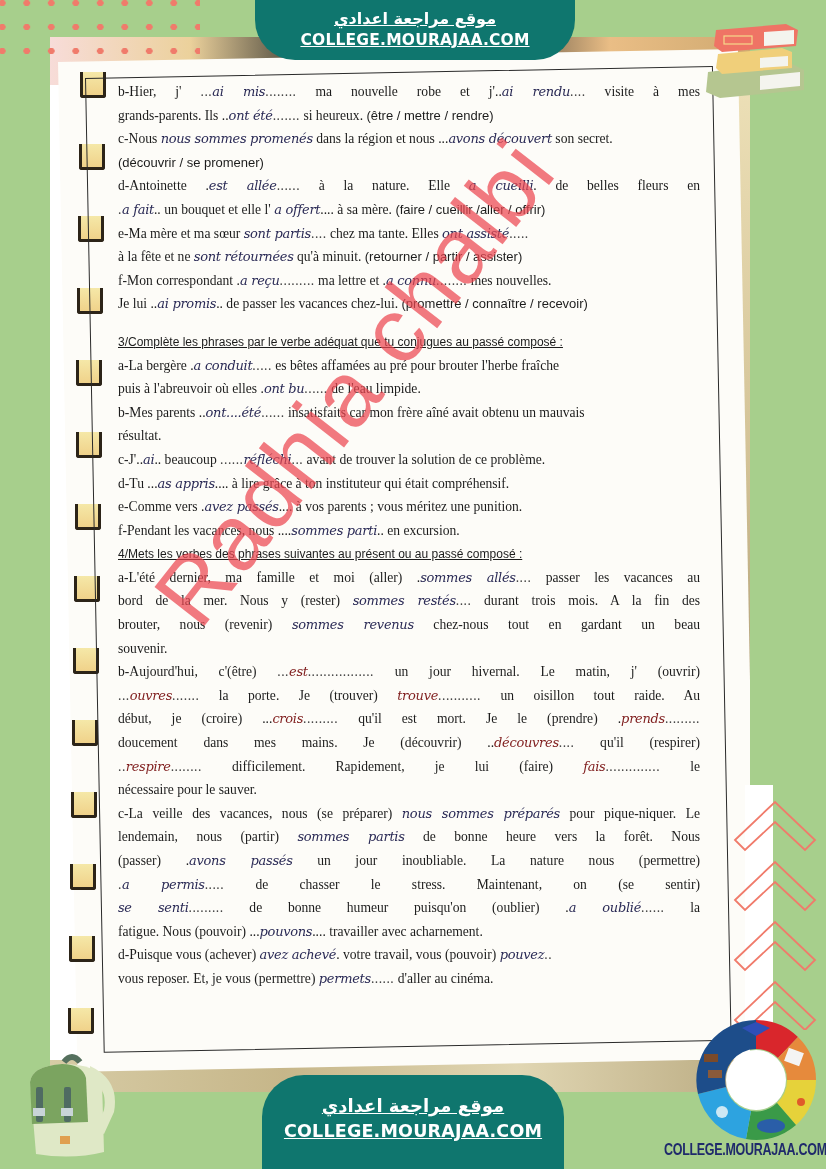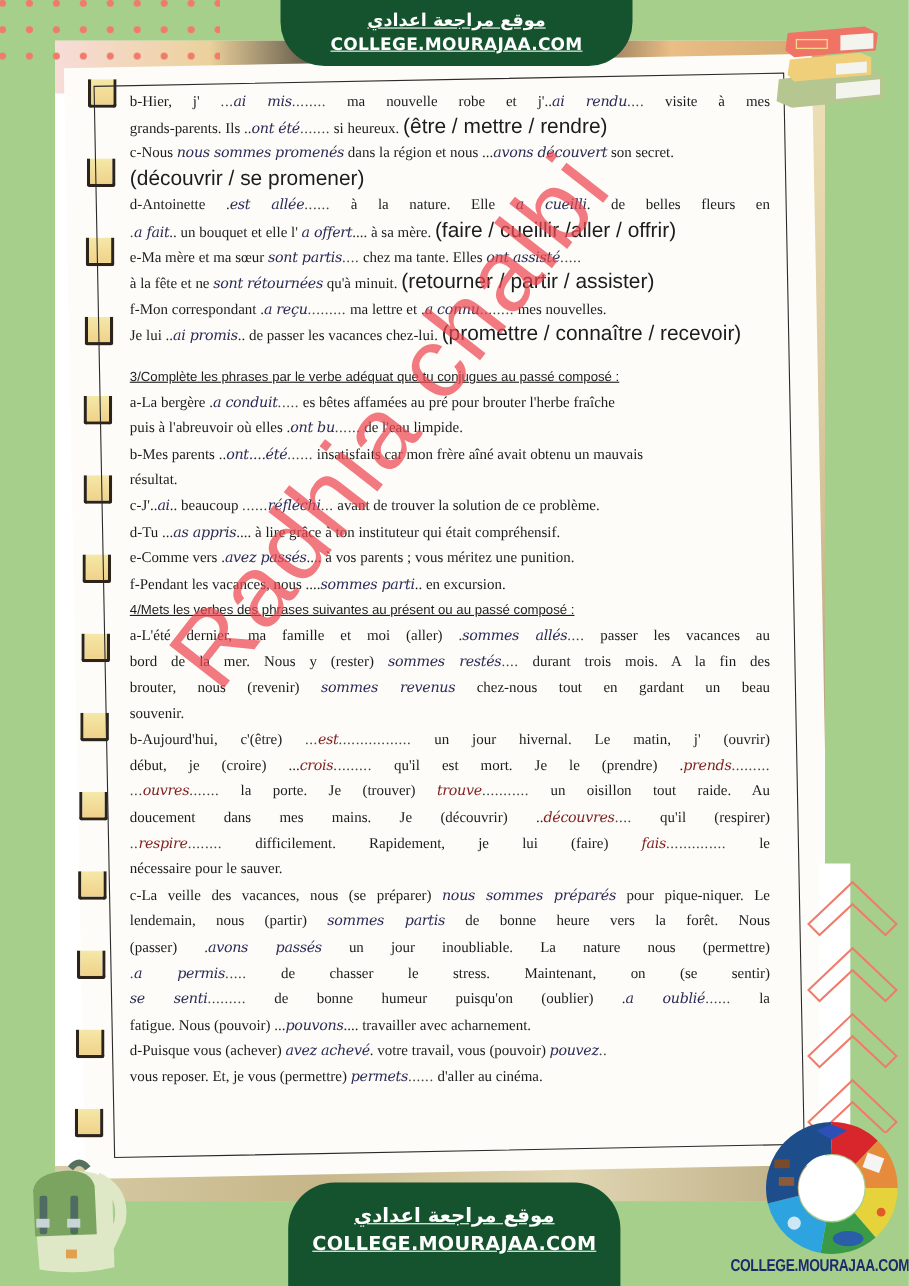--- a/index.html
+++ b/index.html
@@ -66,40 +66,40 @@
   .line.justify { text-align: justify; text-align-last: justify; }
   .ans {
     font-family: "DejaVu Serif", serif;
     font-style: italic;
     color: #2a2a55;
     font-size: 13px;
     letter-spacing: -0.3px;
   }
   .ans.faint { color: #7f1d1d; }
   .dots-fill { color: #444; letter-spacing: 0.5px; }
-  .hint { font-family: "Liberation Sans", sans-serif; font-size: 19px; }
+  .hint { font-family: "Liberation Sans", sans-serif; font-size: 13px; }
   .section-title {
     font-family: "Liberation Sans", sans-serif;
     font-weight: normal;
     text-decoration: underline;
     font-size: 12px;
   }
   .watermark {
     position: absolute; left: 175px; top: 560px;
     font-family: "Liberation Sans", sans-serif;
     font-size: 92px; font-weight: normal;
     color: rgba(235, 70, 80, 0.72);
     transform: rotate(-52deg);
     transform-origin: left center;
     white-space: nowrap;
     letter-spacing: 2px;
     pointer-events: none;
   }
   .pill {
-    position: absolute; background: #14532d; color: #fff;
+    position: absolute; background: #0f766e; color: #fff;
     text-align: center; font-family: "DejaVu Sans", sans-serif;
     font-weight: bold;
   }
   .pill-top { left: 255px; top: 0; width: 320px; height: 60px; border-radius: 0 0 40px 40px; padding-top: 9px; }
   .pill-bottom { left: 262px; top: 1075px; width: 302px; height: 94px; border-radius: 42px 42px 0 0; padding-top: 19px; }
   .pill .ar { font-size: 16px; text-decoration: underline; line-height: 20px; direction: rtl; }
   .pill .en { font-size: 15.5px; text-decoration: underline; line-height: 22px; letter-spacing: 0.2px; }
   .pill-bottom .ar { font-size: 18px; line-height: 24px; }
   .pill-bottom .en { font-size: 17.5px; line-height: 26px; }
   .green-bottom { position: absolute; left: 0; top: 1092px; width: 826px; height: 77px; background: #a7cf8c; }
@@ -185,22 +185,22 @@
   <div>
     <div class="line"><span class="section-title">4/Mets les verbes des phrases suivantes au présent ou au passé composé :</span></div>
     <div>
         <div class="line justify"><span>a-L'été dernier, ma famille et moi (aller) .</span><span class="ans">sommes allés</span><span class="dots-fill">....</span><span> passer les vacances au</span></div>
         <div class="line justify"><span>bord de la mer. Nous y (rester) </span><span class="ans">sommes restés</span><span class="dots-fill">....</span><span> durant trois mois. A la fin des</span></div>
         <div class="line justify"><span>brouter, nous (revenir) </span><span class="ans">sommes revenus</span><span> chez-nous tout en gardant un beau</span></div>
         <div class="line"><span>souvenir.</span></div>
       </div>
     <div>
         <div class="line justify"><span>b-Aujourd'hui, c'(être) </span><span class="dots-fill">...</span><span class="ans faint">est</span><span class="dots-fill">.................</span><span> un jour hivernal. Le matin, j' (ouvrir)</span></div>
+        <div class="line justify"><span class="dots-fill">...</span><span class="ans faint">ouvres</span><span class="dots-fill">.......</span><span> la porte. Je (trouver) </span><span class="ans faint">trouve</span><span class="dots-fill">...........</span><span> un oisillon tout raide. Au</span></div>
         <div class="line justify"><span>début, je (croire) ...</span><span class="ans faint">crois</span><span class="dots-fill">.........</span><span> qu'il est mort. Je le (prendre) .</span><span class="ans faint">prends</span><span class="dots-fill">.........</span></div>
-        <div class="line justify"><span class="dots-fill">...</span><span class="ans faint">ouvres</span><span class="dots-fill">.......</span><span> la porte. Je (trouver) </span><span class="ans faint">trouve</span><span class="dots-fill">...........</span><span> un oisillon tout raide. Au</span></div>
         <div class="line justify"><span>doucement dans mes mains. Je (découvrir) ..</span><span class="ans faint">découvres</span><span class="dots-fill">....</span><span> qu'il (respirer)</span></div>
         <div class="line justify"><span class="dots-fill">..</span><span class="ans faint">respire</span><span class="dots-fill">........</span><span> difficilement. Rapidement, je lui (faire) </span><span class="ans faint">fais</span><span class="dots-fill">..............</span><span> le</span></div>
         <div class="line"><span>nécessaire pour le sauver.</span></div>
       </div>
     <div>
         <div class="line justify"><span>c-La veille des vacances, nous (se préparer) </span><span class="ans">nous sommes préparés</span><span> pour pique-niquer. Le</span></div>
         <div class="line justify"><span>lendemain, nous (partir) </span><span class="ans">sommes partis</span><span> de bonne heure vers la forêt. Nous</span></div>
         <div class="line justify"><span>(passer) .</span><span class="ans">avons passés</span><span> un jour inoubliable. La nature nous (permettre)</span></div>
         <div class="line justify"><span class="dots-fill">.</span><span class="ans">a permis</span><span class="dots-fill">.....</span><span>  de chasser le stress. Maintenant, on (se sentir)</span></div>
         <div class="line justify"><span class="ans">se senti</span><span class="dots-fill">.........</span><span> de bonne humeur puisqu'on (oublier) .</span><span class="ans">a oublié</span><span class="dots-fill">......</span><span> la</span></div>

